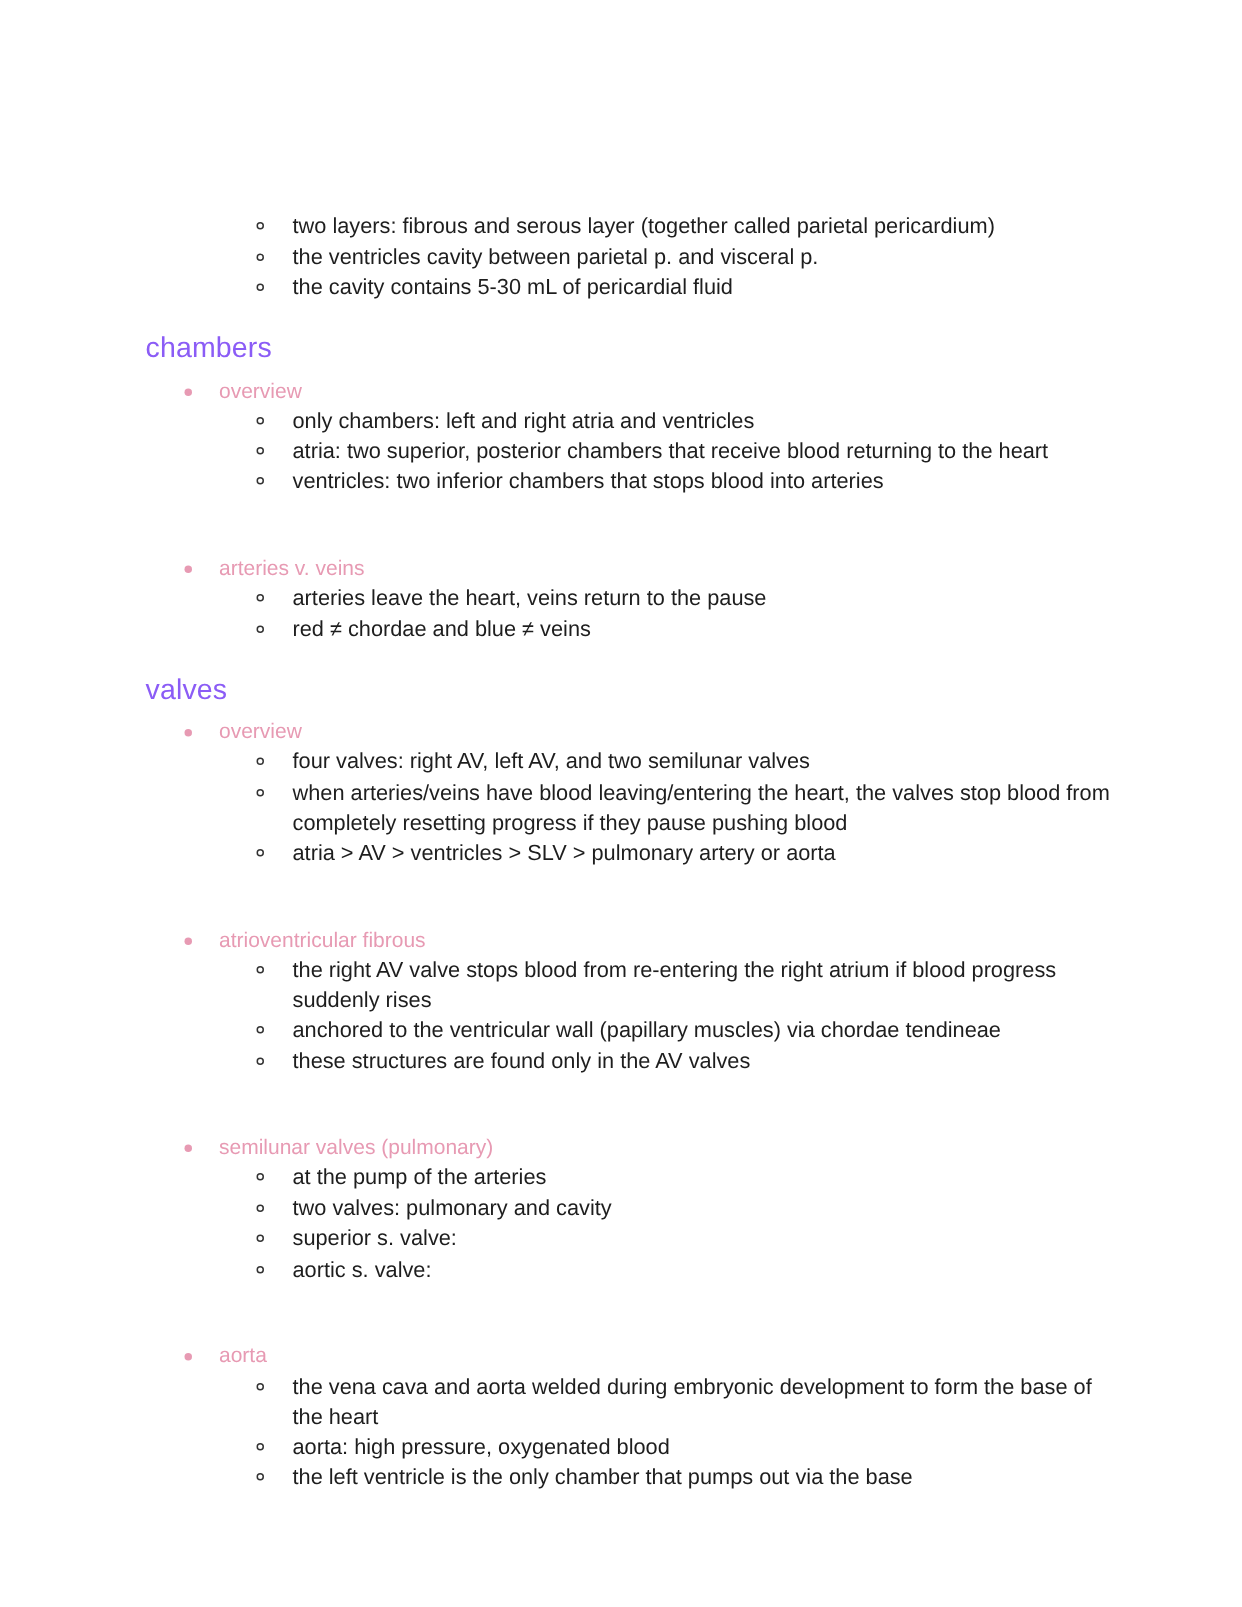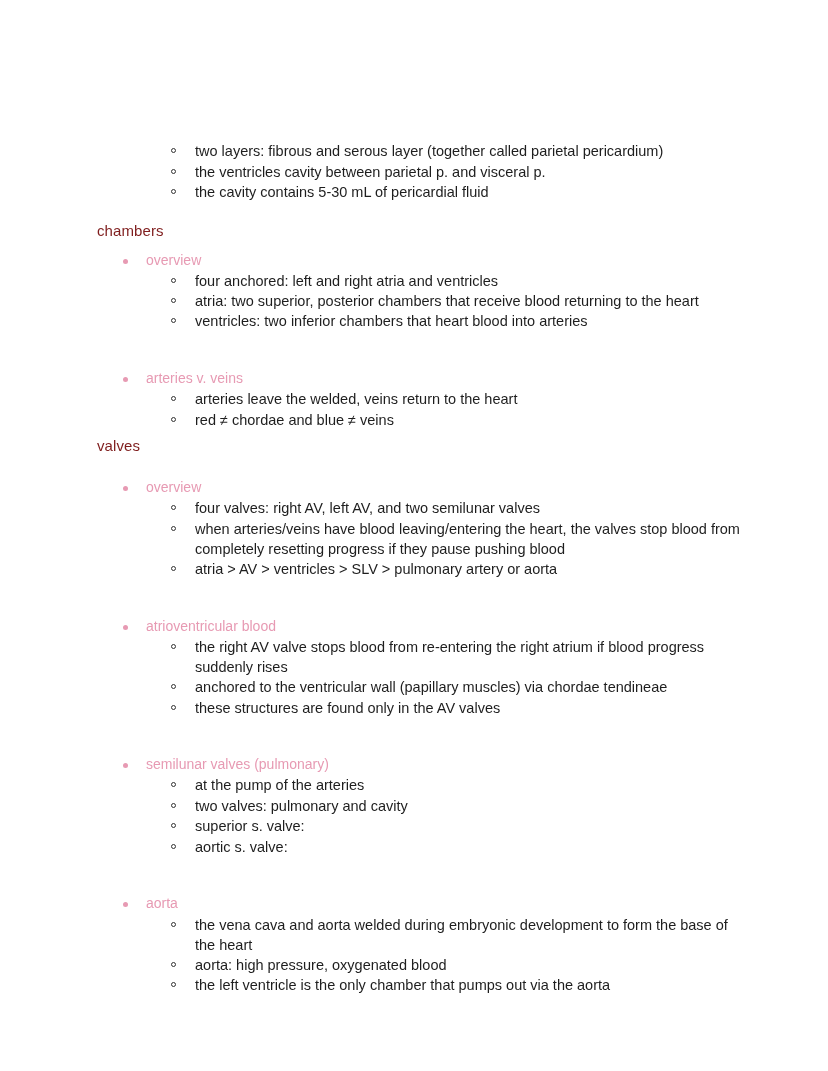--- a/index.html
+++ b/index.html
@@ -4,21 +4,21 @@
   <style>
     html, body { margin: 0; padding: 0; background: #ffffff; }
     body {
       width: 828px; height: 1071px; position: relative; overflow: hidden;
       font-family: "Liberation Sans", "DejaVu Sans", sans-serif;
       color: #1e1e1e;
     }
     .page { position: absolute; left: 0; top: 0; width: 828px; height: 1050px; margin-top: 44px; }
     .heading {
       position: absolute; left: 97px;
-      font-size: 15px; color: #7f1d1d; font-weight: normal;
+      font-size: 19px; color: #8b5cf6; font-weight: normal;
       letter-spacing: 0.1px;
     }
     .sub {
       position: absolute; left: 120px; font-size: 14px; color: #e79ab3;
       white-space: nowrap;
     }
     .sub .dot {
       display: inline-block; width: 5px; height: 5px; border-radius: 50%;
       background: #e79ab3; position: absolute; left: 3px; top: 7px;
     }
@@ -52,66 +52,66 @@
   </div>
 
   <div class="heading" style="top:178px">chambers</div>
 
   <div class="sub" style="top:208px">
     <span class="dot"></span>
     <span class="label">overview</span>
   </div>
   <div class="item" style="top:227px">
     <span class="circ"></span>
-    <span class="text">four anchored: left and right atria and ventricles</span>
+    <span class="text">only chambers: left and right atria and ventricles</span>
   </div>
   <div class="item" style="top:247px">
     <span class="circ"></span>
     <span class="text">atria: two superior, posterior chambers that receive blood returning to the heart</span>
   </div>
   <div class="item" style="top:267px">
     <span class="circ"></span>
-    <span class="text">ventricles: two inferior chambers that heart blood into arteries</span>
+    <span class="text">ventricles: two inferior chambers that stops blood into arteries</span>
   </div>
 
   <div class="sub" style="top:326px">
     <span class="dot"></span>
     <span class="label">arteries v. veins</span>
   </div>
   <div class="item" style="top:345px">
     <span class="circ"></span>
-    <span class="text">arteries leave the welded, veins return to the heart</span>
+    <span class="text">arteries leave the heart, veins return to the pause</span>
   </div>
   <div class="item" style="top:366px">
     <span class="circ"></span>
     <span class="text">red ≠ chordae and blue ≠ veins</span>
   </div>
 
-  <div class="heading" style="top:393px">valves</div>
+  <div class="heading" style="top:406px">valves</div>
 
   <div class="sub" style="top:435px">
     <span class="dot"></span>
     <span class="label">overview</span>
   </div>
   <div class="item" style="top:454px">
     <span class="circ"></span>
     <span class="text">four valves: right AV, left AV, and two semilunar valves</span>
   </div>
   <div class="item" style="top:475px">
     <span class="circ"></span>
     <span class="text">when arteries/veins have blood leaving/entering the heart, the valves stop blood from completely resetting progress if they pause pushing blood</span>
   </div>
   <div class="item" style="top:515px">
     <span class="circ"></span>
     <span class="text">atria &gt; AV &gt; ventricles &gt; SLV &gt; pulmonary artery or aorta</span>
   </div>
 
   <div class="sub" style="top:574px">
     <span class="dot"></span>
-    <span class="label">atrioventricular blood</span>
+    <span class="label">atrioventricular fibrous</span>
   </div>
   <div class="item" style="top:593px">
     <span class="circ"></span>
     <span class="text">the right AV valve stops blood from re-entering the right atrium if blood progress suddenly rises</span>
   </div>
   <div class="item" style="top:633px">
     <span class="circ"></span>
     <span class="text">anchored to the ventricular wall (papillary muscles) via chordae tendineae</span>
   </div>
   <div class="item" style="top:654px">
@@ -147,16 +147,16 @@
   <div class="item" style="top:871px">
     <span class="circ"></span>
     <span class="text">the vena cava and aorta welded during embryonic development to form the base of the heart</span>
   </div>
   <div class="item" style="top:911px">
     <span class="circ"></span>
     <span class="text">aorta: high pressure, oxygenated blood</span>
   </div>
   <div class="item" style="top:931px">
     <span class="circ"></span>
-    <span class="text">the left ventricle is the only chamber that pumps out via the aorta</span>
+    <span class="text">the left ventricle is the only chamber that pumps out via the base</span>
   </div>
 
 </div>
 
 </body></html>

